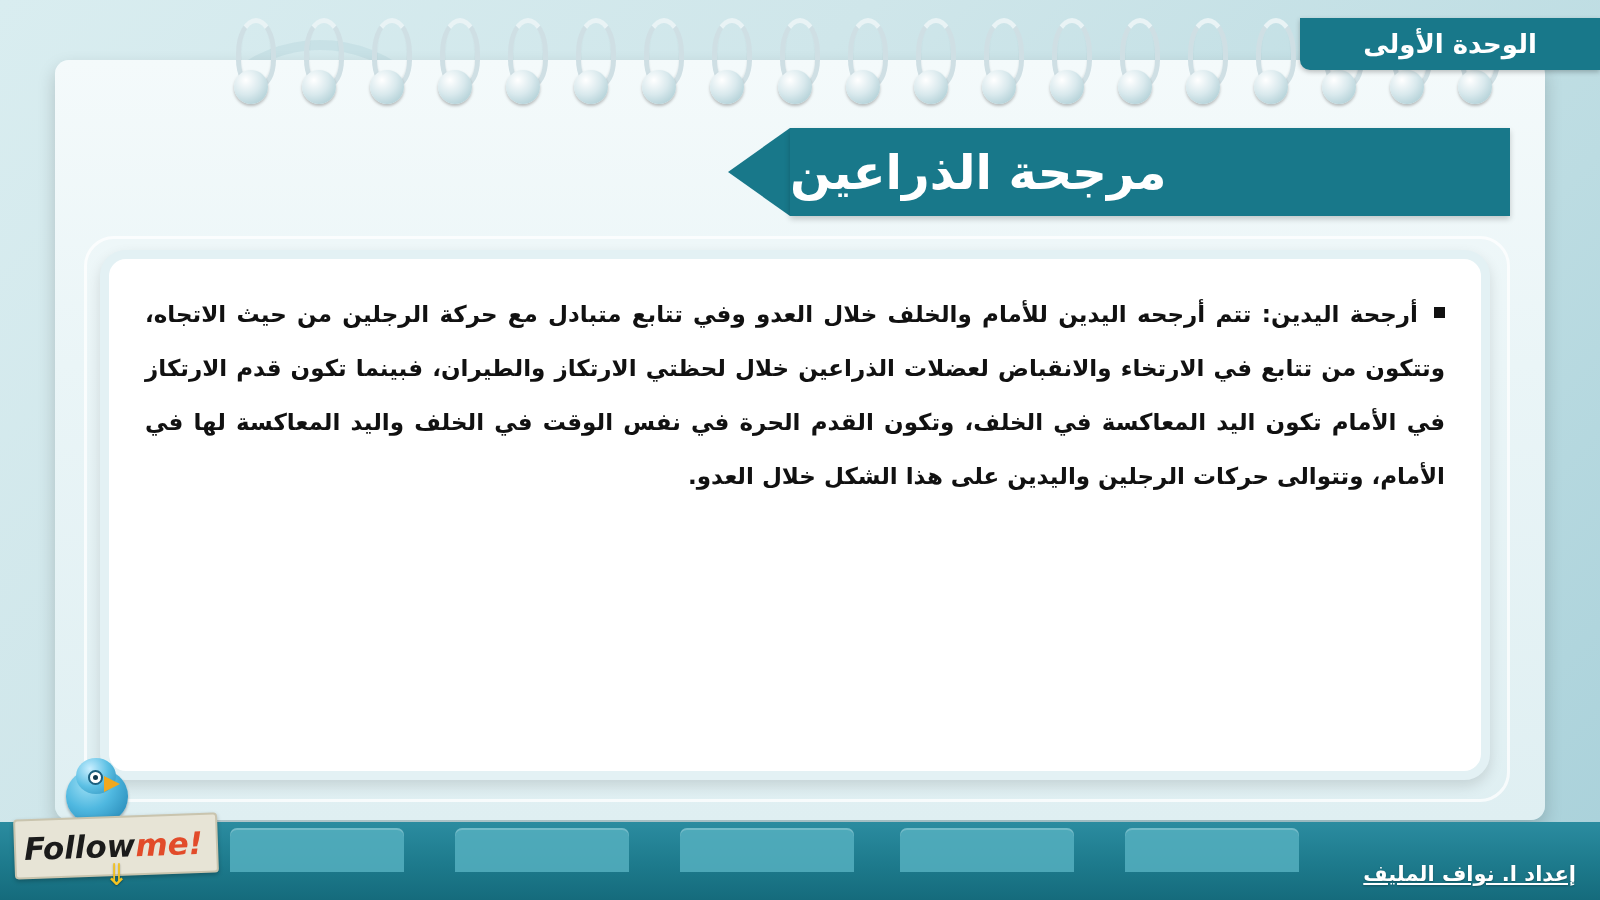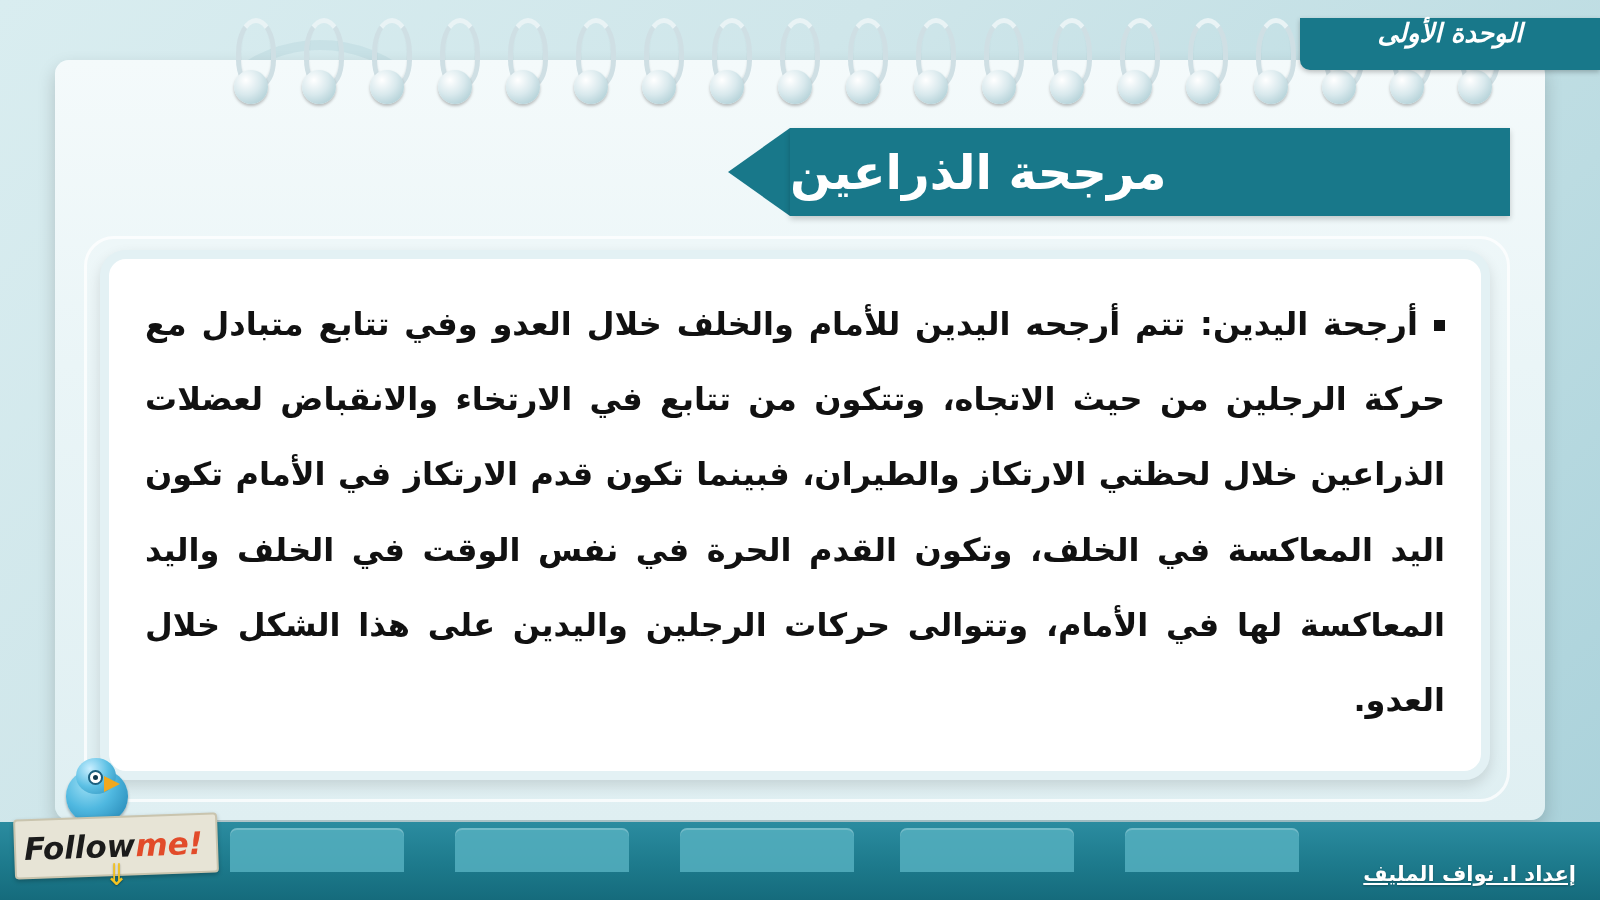--- a/index.html
+++ b/index.html
@@ -69,23 +69,23 @@
   .unit-banner {
     position: absolute;
     top: 18px;
     right: 0;
     width: 300px;
     height: 52px;
     background: #18788a;
     border-radius: 0 0 0 10px;
     box-shadow: 0 2px 5px rgba(0,0,0,0.25);
     display: flex;
+    align-items: center;
     justify-content: center;
     z-index: 6;
-    font-style: italic;
   }
   .unit-banner .unit-text {
     color: #ffffff;
     font-size: 26px;
     font-weight: bold;
     letter-spacing: 0px;
   }
 
   
   .paper {
@@ -182,21 +182,21 @@
     box-shadow: 0 6px 14px rgba(0,0,0,0.12);
     z-index: 3;
     box-sizing: border-box;
   }
   .body-text {
     position: absolute;
     right: 36px;
     left: 36px;
     top: 28px;
     color: #111111;
-    font-size: 32px;
+    font-size: 23px;
     font-weight: bold;
     line-height: 2.35;
     text-align: justify;
     font-family: "DejaVu Sans", "Liberation Sans", sans-serif;
   }
   .bullet-sq {
     display: inline-block;
     width: 11px;
     height: 11px;
     background: #111;

